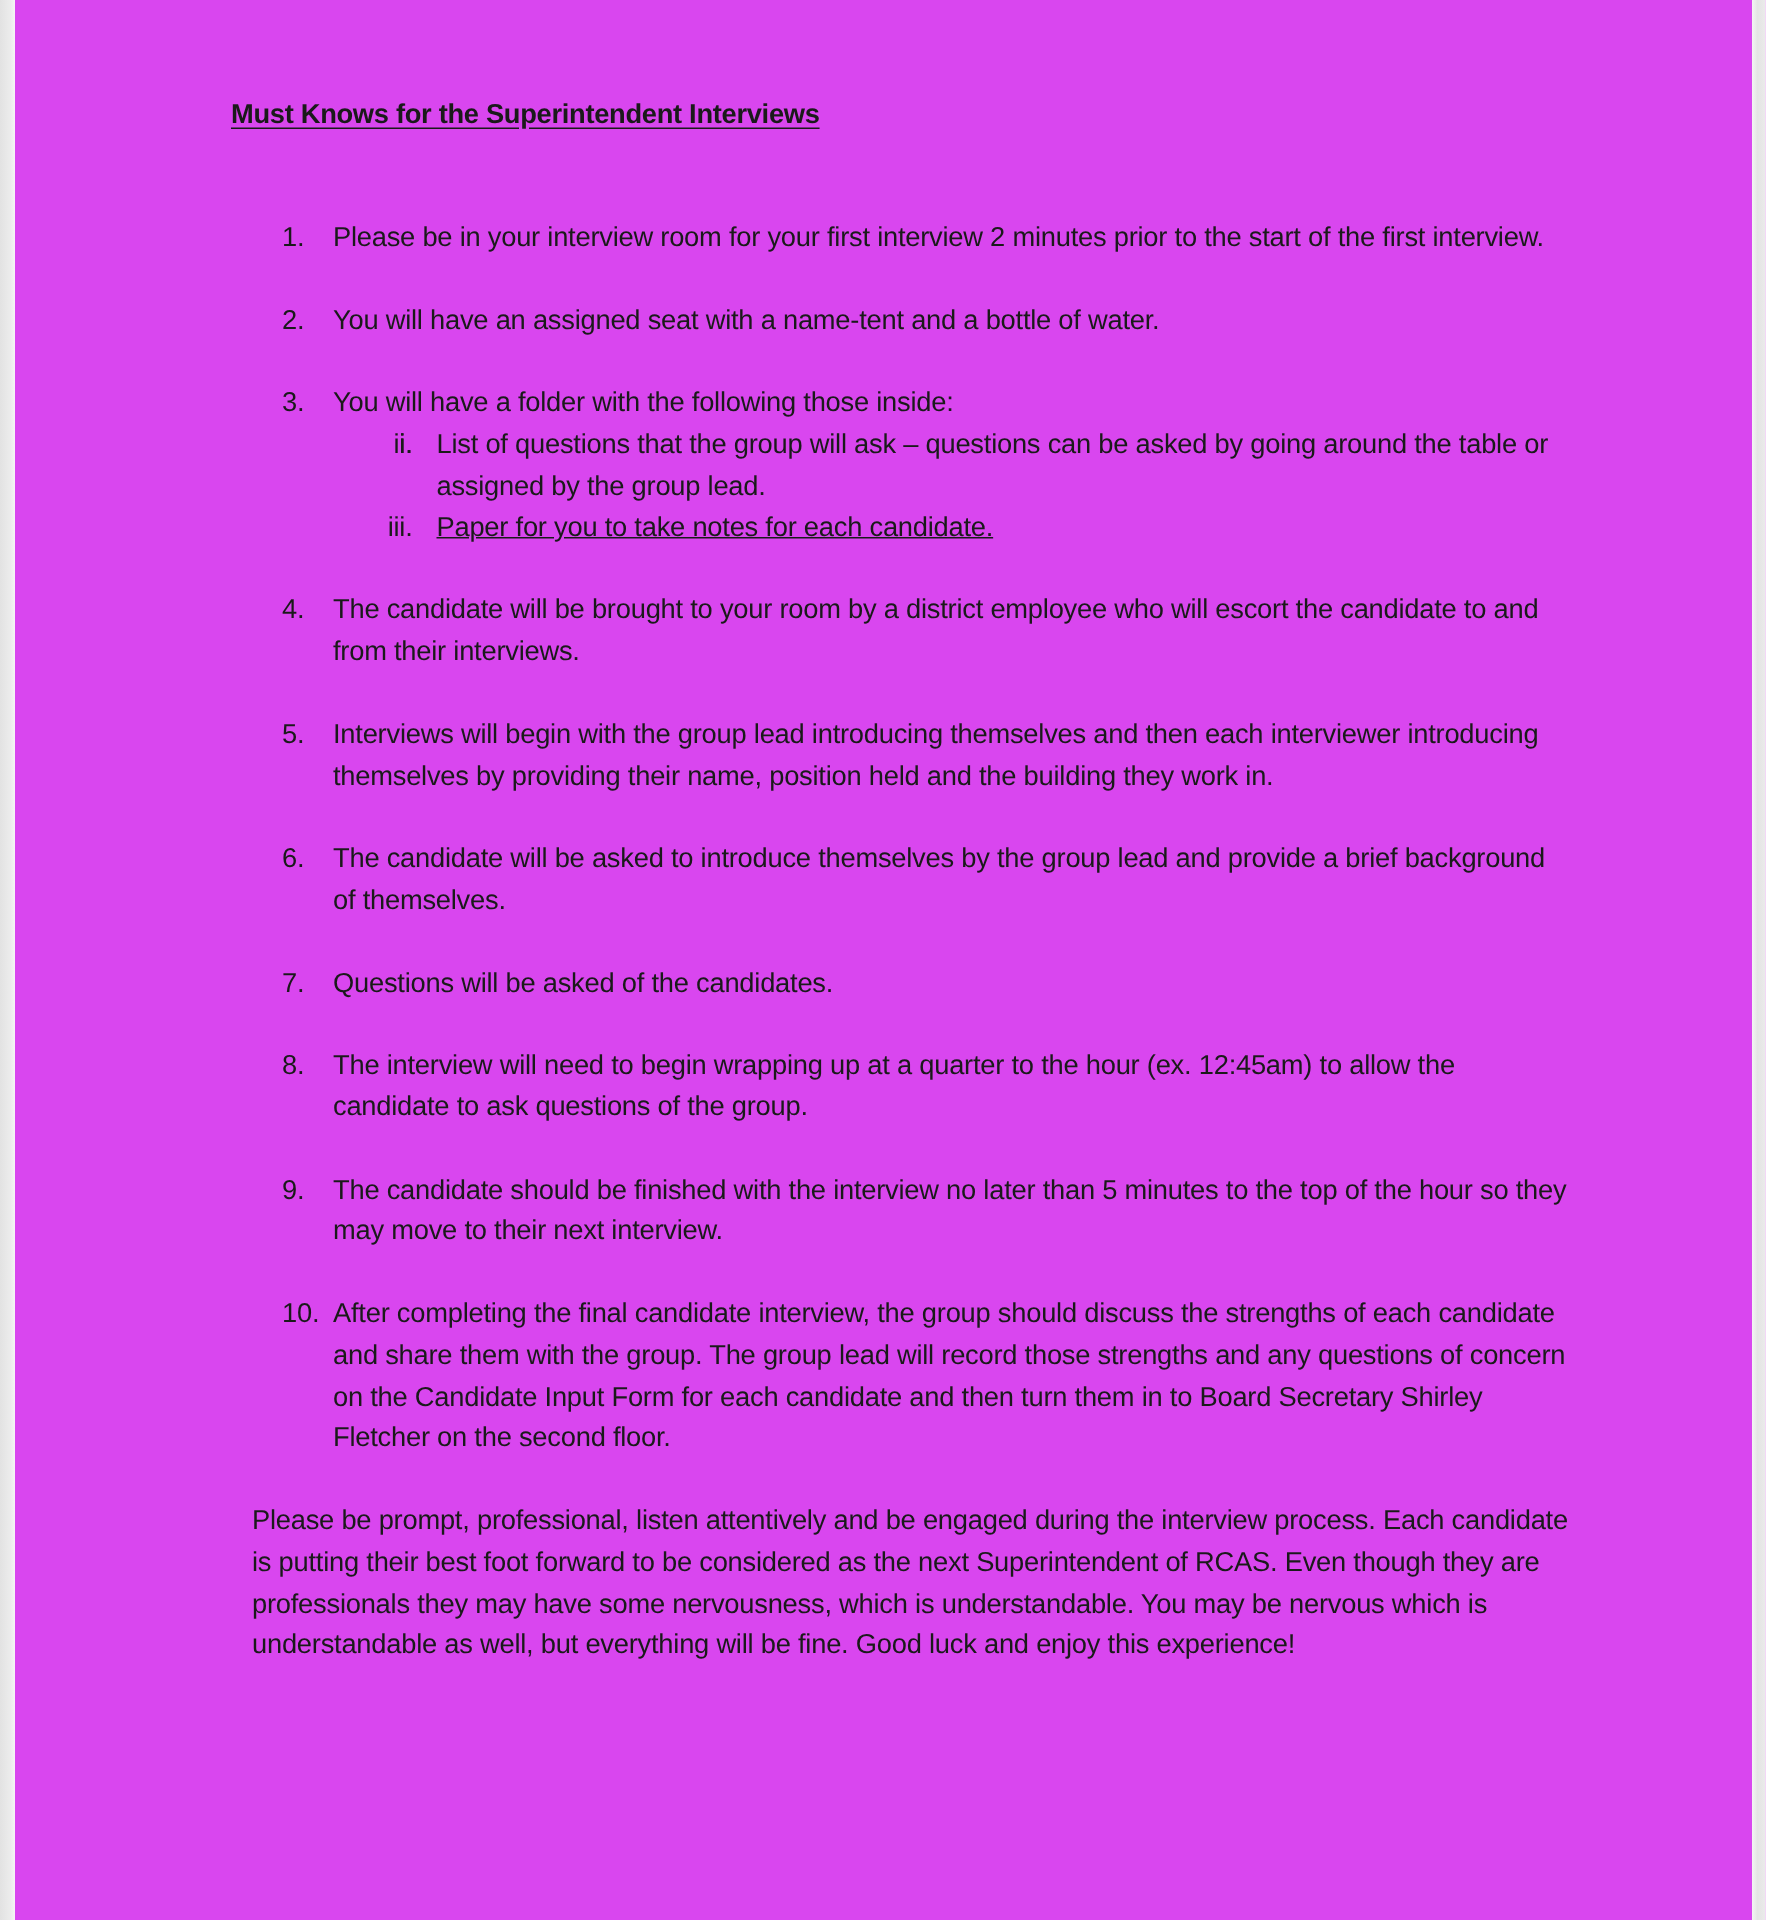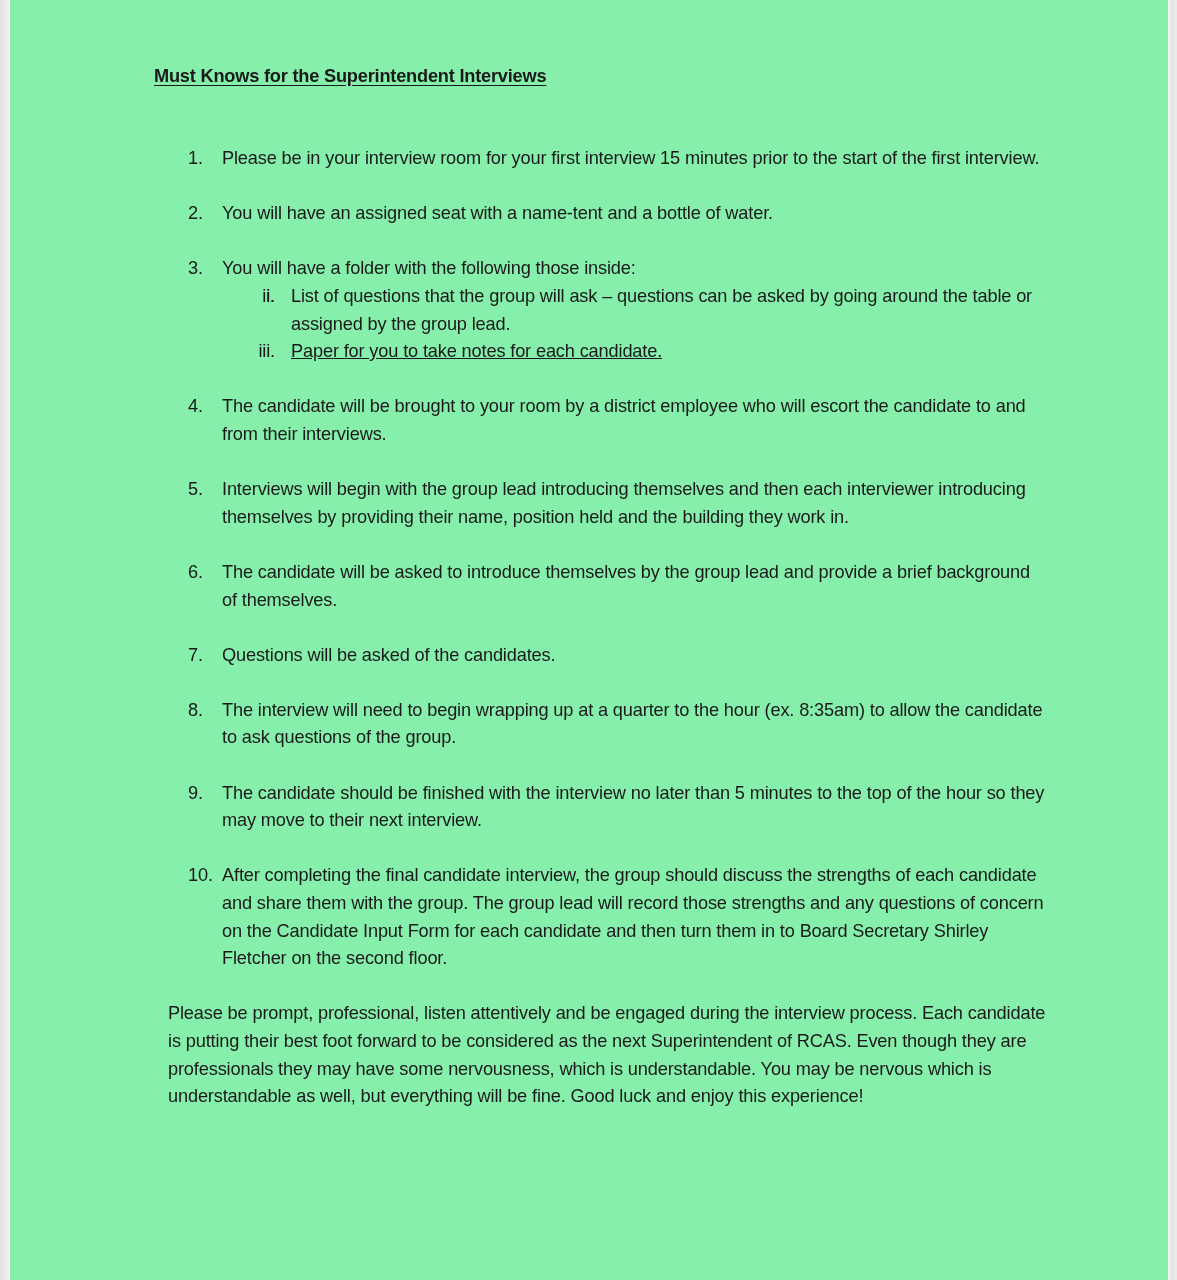--- a/index.html
+++ b/index.html
@@ -19,21 +19,21 @@
     position: absolute; left: 0; top: 0; bottom: 0; width: 10px;
     background: linear-gradient(to right, #e2e2e2, #ececec 70%, #f6f6f6);
   }
   .edge-right {
     position: absolute; right: 0; top: 0; bottom: 0; width: 9px;
     background: linear-gradient(to right, #f4f4f4, #e4e4e4 40%, #ebebeb);
   }
   .page {
     position: absolute;
     left: 10px; right: 9px; top: 0; bottom: 0;
-    background: #86efac;
+    background: #d946ef;
   }
   .doc {
     position: absolute;
     left: 144px;
     top: 63px;
     width: 895px;
     font-size: 18.2px;
     line-height: 27.6px;
     letter-spacing: -0.15px;
   }
@@ -87,21 +87,21 @@
 <body>
 
 <div class="edge-left"></div>
 <div class="page">
   <div class="doc">
     <h1 class="title">Must Knows for the Superintendent Interviews</h1>
 
     <ol class="main">
       <li>
         <span class="num">1.</span>
-        <span class="item-text">Please be in your interview room for your first interview 15 minutes prior to the start of the first interview.</span>
+        <span class="item-text">Please be in your interview room for your first interview 2 minutes prior to the start of the first interview.</span>
       </li>
       <li>
         <span class="num">2.</span>
         <span class="item-text">You will have an assigned seat with a name-tent and a bottle of water.</span>
       </li>
       <li>
         <span class="num">3.</span>
         <span class="item-text">You will have a folder with the following those inside:</span>
         <ol class="sub">
             <li style="position: relative; padding-left: 137px; margin-left: -68px;">
@@ -128,21 +128,21 @@
       <li>
         <span class="num">6.</span>
         <span class="item-text">The candidate will be asked to introduce themselves by the group lead and provide a brief background of themselves.</span>
       </li>
       <li>
         <span class="num">7.</span>
         <span class="item-text">Questions will be asked of the candidates.</span>
       </li>
       <li>
         <span class="num">8.</span>
-        <span class="item-text">The interview will need to begin wrapping up at a quarter to the hour (ex. 8:35am) to allow the candidate to ask questions of the group.</span>
+        <span class="item-text">The interview will need to begin wrapping up at a quarter to the hour (ex. 12:45am) to allow the candidate to ask questions of the group.</span>
       </li>
       <li>
         <span class="num">9.</span>
         <span class="item-text">The candidate should be finished with the interview no later than 5 minutes to the top of the hour so they may move to their next interview.</span>
       </li>
       <li>
         <span class="num">10.</span>
         <span class="item-text">After completing the final candidate interview, the group should discuss the strengths of each candidate and share them with the group.  The group lead will record those strengths and any questions of concern on the Candidate Input Form for each candidate and then turn them in to Board Secretary Shirley Fletcher on the second floor.</span>
       </li>
     </ol>

